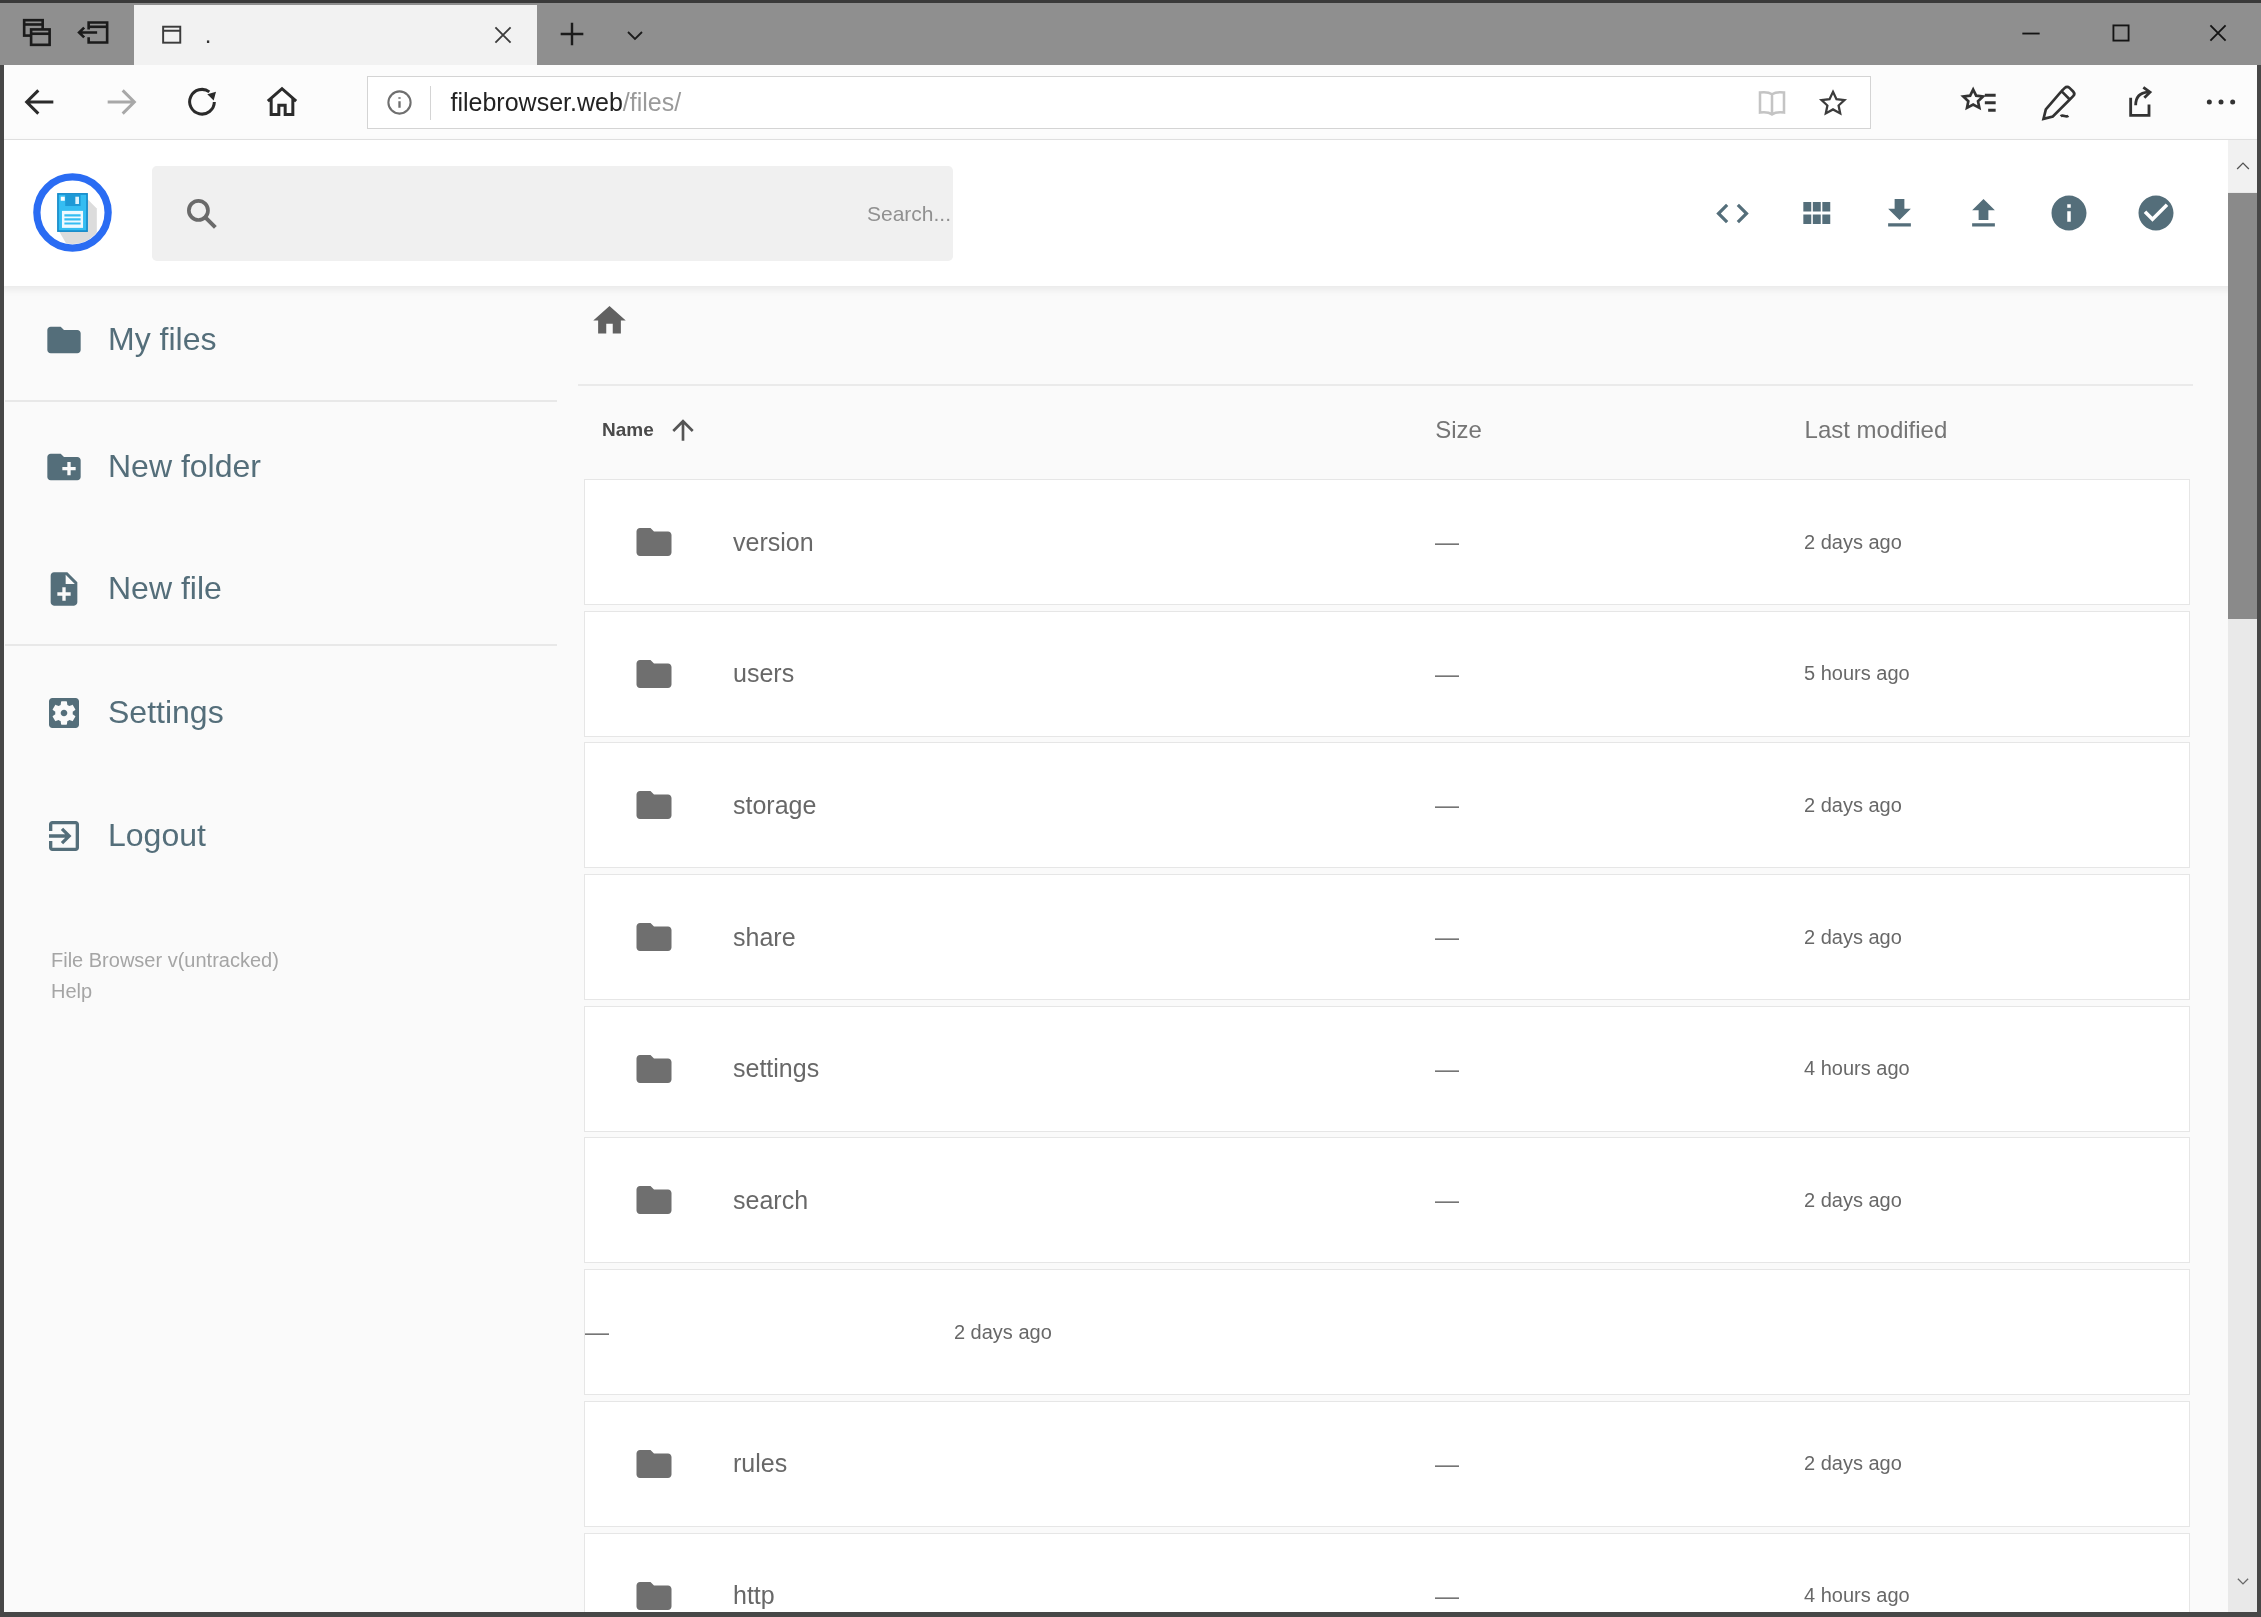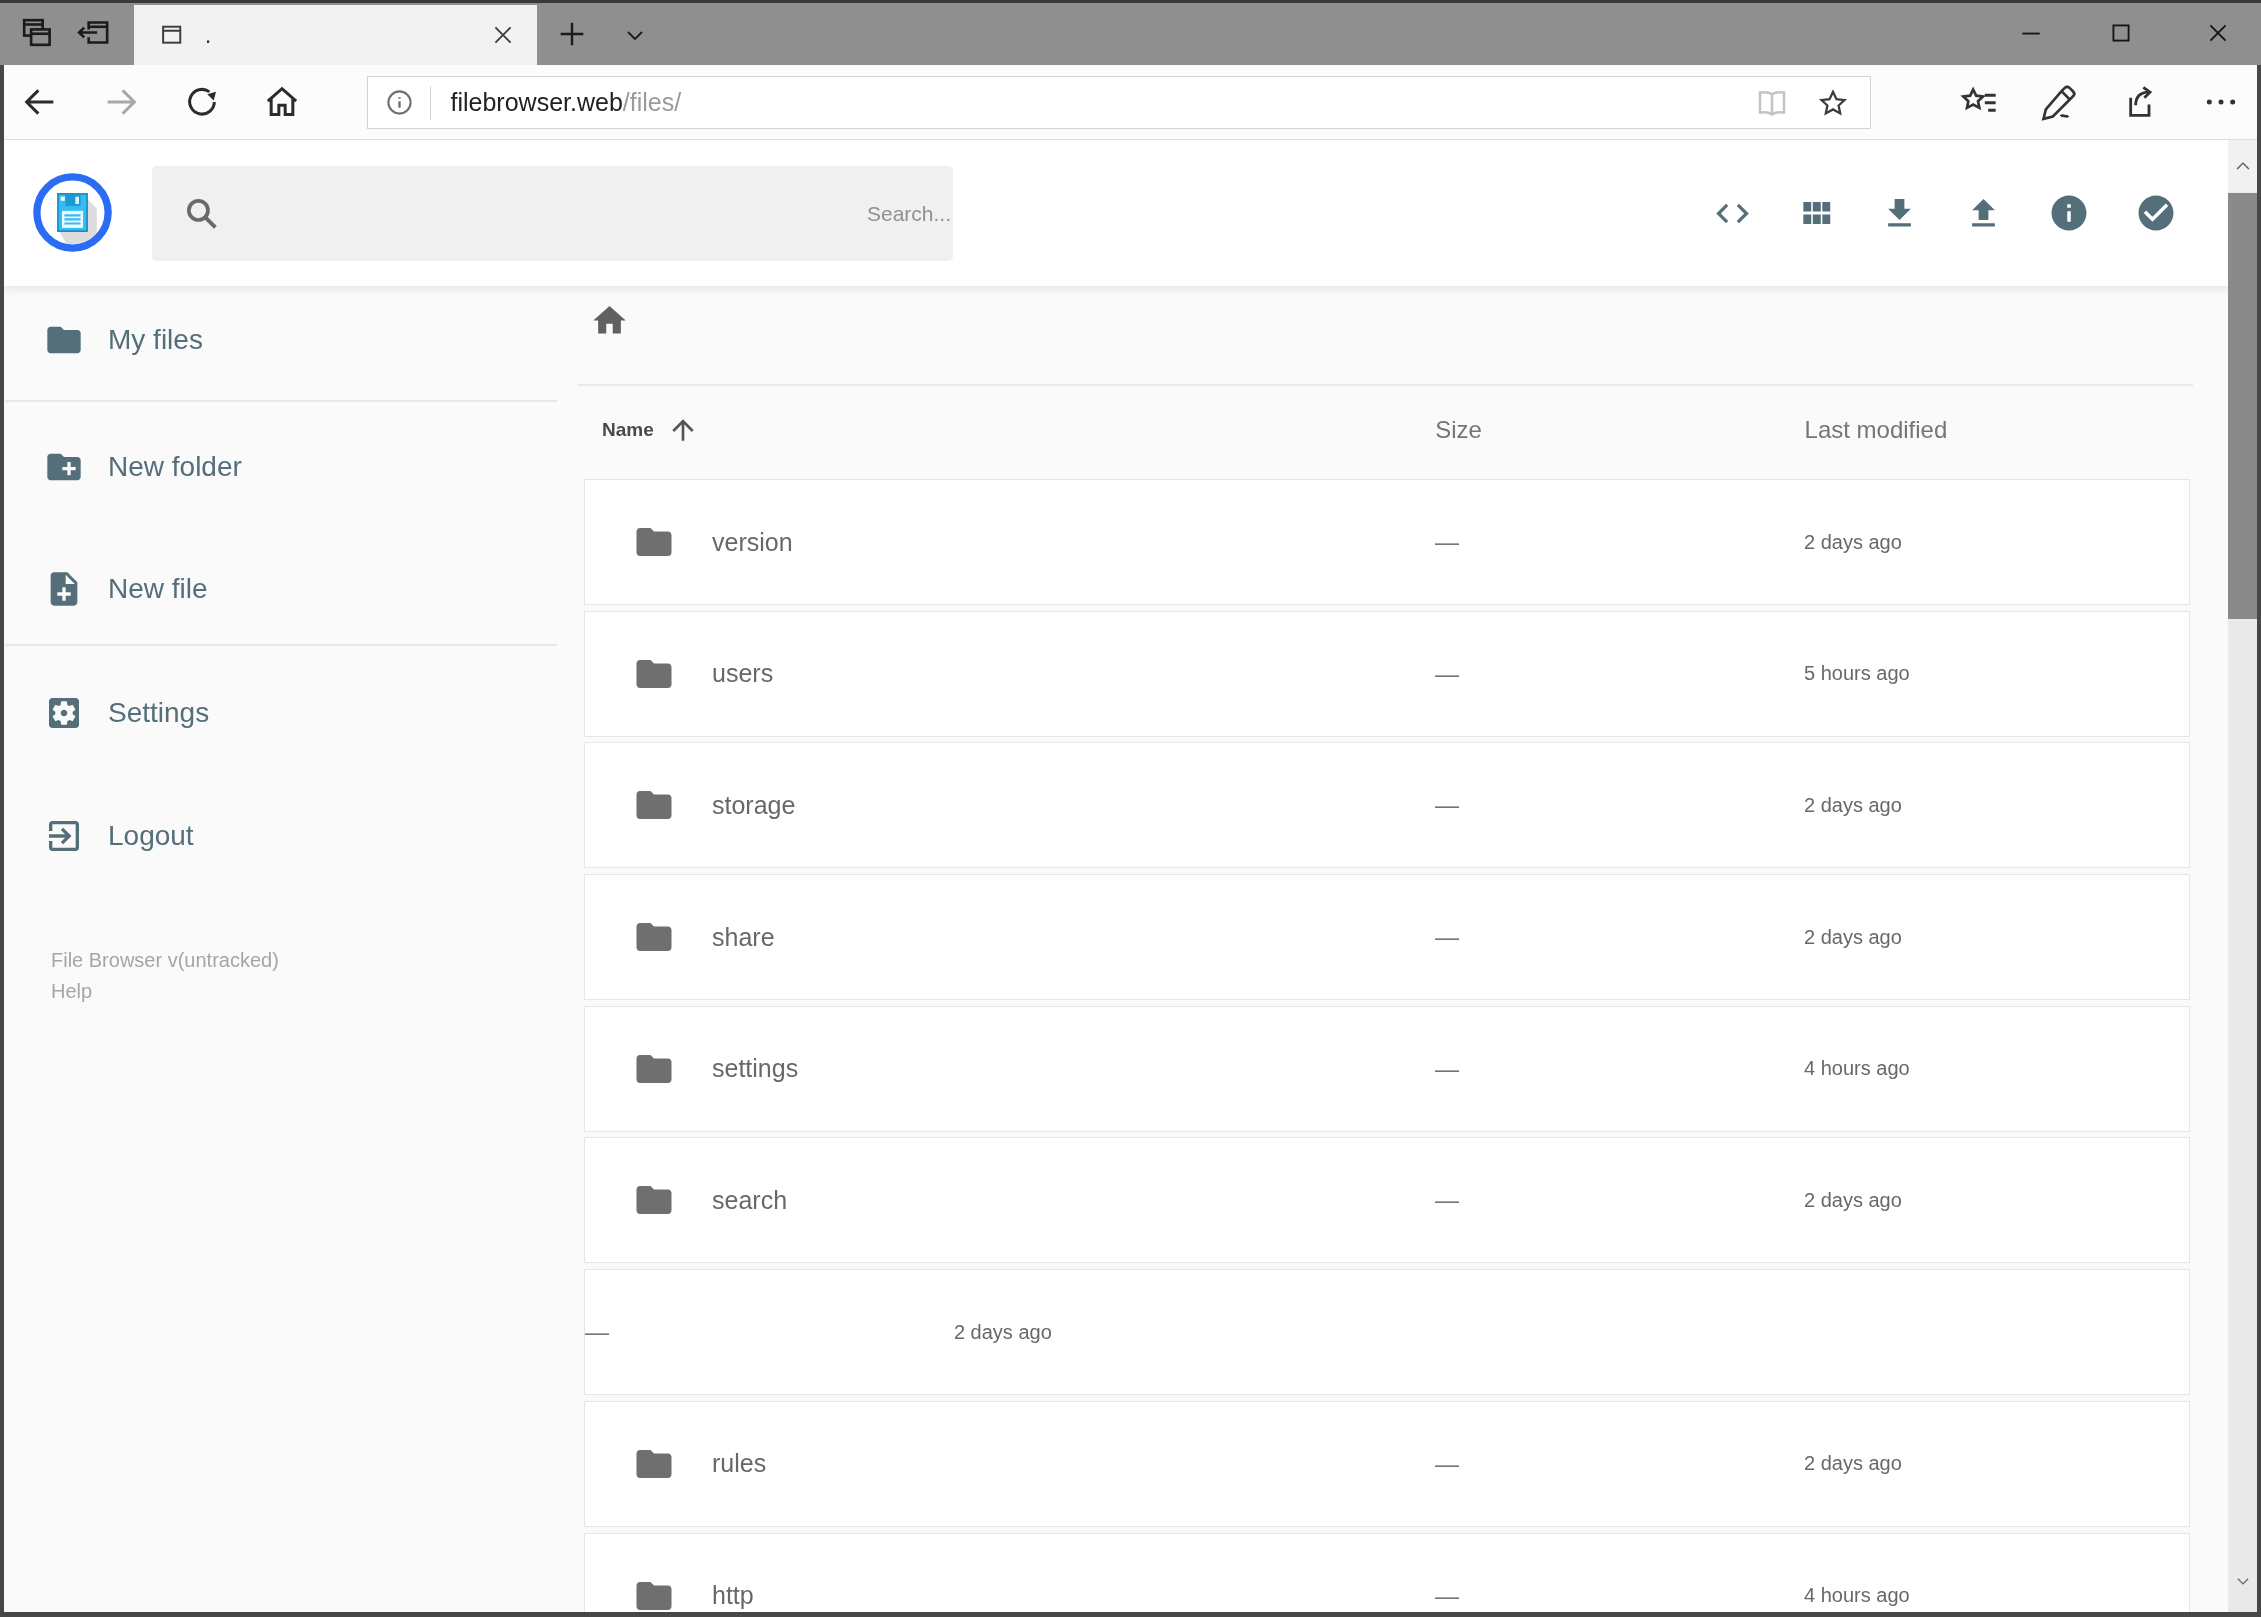--- a/index.html
+++ b/index.html
@@ -46,38 +46,38 @@
   .hdr-icons{position:absolute;left:1713px;top:0;height:146px;display:flex;align-items:center;gap:45px;}
   .hdr-icon{width:42px;height:42px;color:#546E7A;}
 
   
   .app-body{position:absolute;left:0;top:286px;right:0;bottom:0;background:#fafafa;}
 
   
   .sidebar{position:absolute;left:0;top:0;width:563px;bottom:0;}
   .side-item{position:absolute;left:0;width:100%;height:81px;display:flex;align-items:center;cursor:pointer;}
   .side-item .s-icon{margin-left:44px;width:40px;height:40px;color:#546E7A;flex:none;}
-  .side-item .s-label{margin-left:24px;font-size:28px;color:#546E7A;}
+  .side-item .s-label{margin-left:24px;font-size:32px;color:#546E7A;}
   .side-div{position:absolute;left:4.8px;width:552px;height:1.6px;background:#e8e8e8;}
   .side-footer{position:absolute;left:51px;top:659px;color:#a5a5a5;font-size:20px;line-height:31px;}
   .side-footer .help{display:block;}
 
   
   .main{position:absolute;left:563px;top:0;right:0;bottom:0;overflow:hidden;}
   .crumb-home{position:absolute;left:27px;top:14.5px;width:39px;height:39px;color:#616161;}
   .listing-divider{position:absolute;left:14.5px;top:98px;width:1615px;height:1.6px;background:#eaeaea;}
   .colheaders{position:absolute;left:21px;top:118px;width:1606px;height:52px;display:flex;align-items:center;}
   .ch-name{width:53%;box-sizing:border-box;padding-left:18px;display:flex;align-items:center;font-size:19px;font-weight:bold;color:#4a4a4a;}
   .ch-arrow{margin-left:13px;width:32px;height:32px;color:#555;}
   .ch-size,.ch-mod{font-size:24px;color:#757575;}
   .ch-size{width:23%;}
   .ch-mod{flex:1;}
   .rows{position:absolute;left:21px;top:193px;width:1606px;}
   .row{height:126px;box-sizing:border-box;background:#fff;border:1.6px solid #e6e6e6;margin-bottom:5.7px;display:flex;align-items:center;cursor:pointer;}
-  .cell-name{width:53%;box-sizing:border-box;padding-left:48px;display:flex;align-items:center;}
+  .cell-name{width:53%;box-sizing:border-box;padding-left:48px;display:flex;align-items:center;gap:21px;}
   .row-folder{width:42px;height:42px;color:#6f6f6f;flex:none;}
   .cell-name .fname{margin-left:37px;font-size:25px;color:#686868;}
   .cell-size{width:23%;font-size:24px;color:#757575;}
   .cell-mod{flex:1;font-size:20px;color:#686868;}
 
   
   .scrollbar{position:absolute;right:4px;top:140px;width:29px;bottom:4.8px;background:#e9e9e9;z-index:10;}
   .sb-btn-top{position:absolute;left:0;top:0;width:100%;height:52px;background:#f1f1f1;display:flex;align-items:center;justify-content:center;color:#555;}
   .sb-thumb{position:absolute;left:0;top:53px;width:100%;height:426px;background:#8a8a8a;}
   .sb-btn-bottom{position:absolute;left:0;bottom:4.8px;width:100%;height:52px;display:flex;align-items:center;justify-content:center;color:#6a6a6a;}

